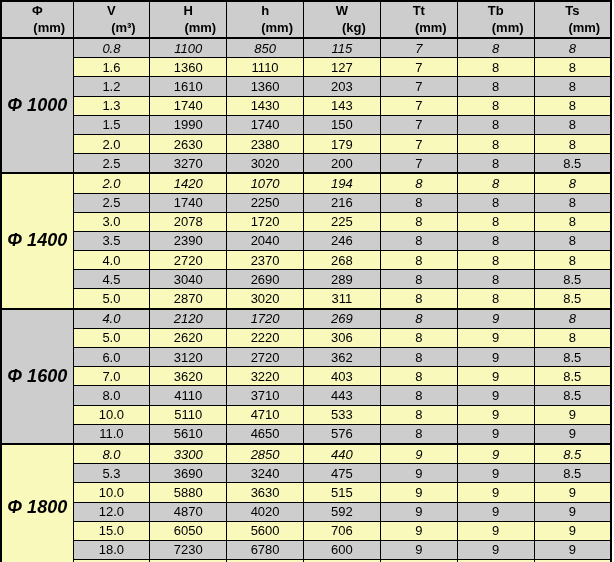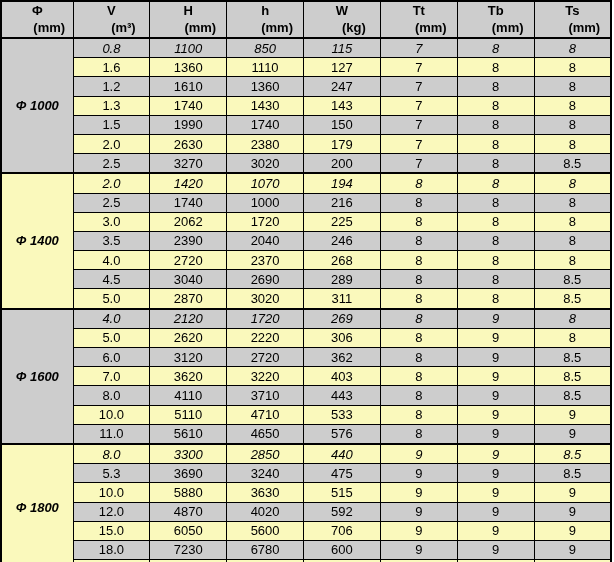--- a/index.html
+++ b/index.html
@@ -42,21 +42,21 @@
   thead th .unit { font-weight: bold; padding-left: 24px; }
   tbody td {
     height: 18.2px;
     font-size: 13px;
   }
   tbody td.shade-gray   { background: var(--gray, #CDCDCD); }
   tbody td.shade-yellow { background: var(--yellow, #FAF9BC); }
   tbody tr.section-start td { border-top: 2px solid var(--border, #000); font-style: italic; }
   td.group-label {
     font-weight: bold;
-    font-size: 13px;
+    font-size: 18px;
   }
   tbody tr.partial-row td { height: 10px; }
 </style>
 </head>
 <body>
 
 <div class="viewport">
   <table class="spec">
     <colgroup>
       <col style="width:72px">
@@ -121,21 +121,21 @@
           <td class="shade-yellow">1110</td>
           <td class="shade-yellow">127</td>
           <td class="shade-yellow">7</td>
           <td class="shade-yellow">8</td>
           <td class="shade-yellow">8</td>
         </tr>
         <tr>
           <td class="shade-gray">1.2</td>
           <td class="shade-gray">1610</td>
           <td class="shade-gray">1360</td>
-          <td class="shade-gray">247</td>
+          <td class="shade-gray">203</td>
           <td class="shade-gray">7</td>
           <td class="shade-gray">8</td>
           <td class="shade-gray">8</td>
         </tr>
         <tr>
           <td class="shade-yellow">1.3</td>
           <td class="shade-yellow">1740</td>
           <td class="shade-yellow">1430</td>
           <td class="shade-yellow">143</td>
           <td class="shade-yellow">7</td>
@@ -175,29 +175,29 @@
           <td class="shade-yellow">1420</td>
           <td class="shade-yellow">1070</td>
           <td class="shade-yellow">194</td>
           <td class="shade-yellow">8</td>
           <td class="shade-yellow">8</td>
           <td class="shade-yellow">8</td>
         </tr>
         <tr>
           <td class="shade-gray">2.5</td>
           <td class="shade-gray">1740</td>
-          <td class="shade-gray">1000</td>
+          <td class="shade-gray">2250</td>
           <td class="shade-gray">216</td>
           <td class="shade-gray">8</td>
           <td class="shade-gray">8</td>
           <td class="shade-gray">8</td>
         </tr>
         <tr>
           <td class="shade-yellow">3.0</td>
-          <td class="shade-yellow">2062</td>
+          <td class="shade-yellow">2078</td>
           <td class="shade-yellow">1720</td>
           <td class="shade-yellow">225</td>
           <td class="shade-yellow">8</td>
           <td class="shade-yellow">8</td>
           <td class="shade-yellow">8</td>
         </tr>
         <tr>
           <td class="shade-gray">3.5</td>
           <td class="shade-gray">2390</td>
           <td class="shade-gray">2040</td>

